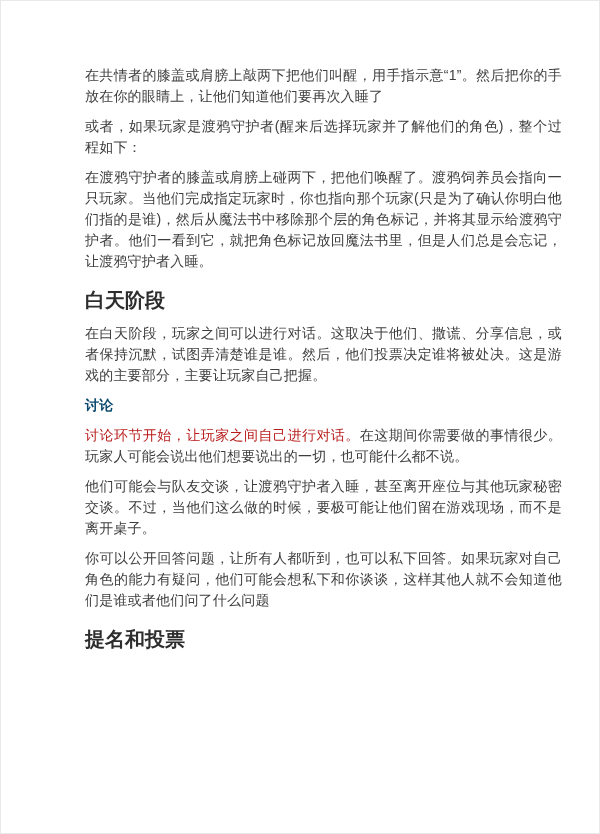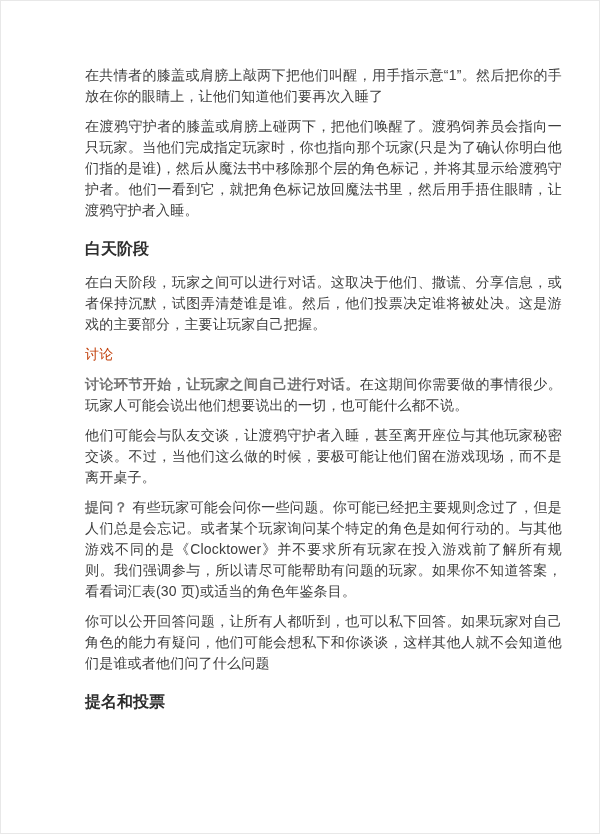--- a/index.html
+++ b/index.html
@@ -24,56 +24,56 @@
   }
   .page p {
     margin: 0 0 9px 0;
     font-size: 14px;
     line-height: 21px;
     text-align: justify;
     letter-spacing: 0.2px;
   }
   .page h2 {
     margin: 15px 0 10px 0;
-    font-size: 16px;
+    font-size: 20px;
     line-height: 26px;
     font-weight: 700;
     color: #2d2d2d;
     text-align: left;
   }
   .sub-heading {
-    font-weight: 400;
-    color: #c2410c;
+    font-weight: 700;
+    color: #0c4a6e;
   }
   strong {
-    font-weight: 700;
-    color: #737373;
+    font-weight: 400;
+    color: #b91c1c;
     margin-top: 18px;
   }
 </style>
 </head>
 <body>
 
 <div class="page">
 
   <p>在共情者的膝盖或肩膀上敲两下把他们叫醒，用手指示意“1”。然后把你的手放在你的眼睛上，让他们知道他们要再次入睡了</p>
 
+  <p>或者，如果玩家是渡鸦守护者(醒来后选择玩家并了解他们的角色)，整个过程如下：</p>
 
-  <p>在渡鸦守护者的膝盖或肩膀上碰两下，把他们唤醒了。渡鸦饲养员会指向一只玩家。当他们完成指定玩家时，你也指向那个玩家(只是为了确认你明白他们指的是谁)，然后从魔法书中移除那个层的角色标记，并将其显示给渡鸦守护者。他们一看到它，就把角色标记放回魔法书里，然后用手捂住眼睛，让渡鸦守护者入睡。</p>
+  <p>在渡鸦守护者的膝盖或肩膀上碰两下，把他们唤醒了。渡鸦饲养员会指向一只玩家。当他们完成指定玩家时，你也指向那个玩家(只是为了确认你明白他们指的是谁)，然后从魔法书中移除那个层的角色标记，并将其显示给渡鸦守护者。他们一看到它，就把角色标记放回魔法书里，但是人们总是会忘记，让渡鸦守护者入睡。</p>
 
   <h2>白天阶段</h2>
 
   <p>在白天阶段，玩家之间可以进行对话。这取决于他们、撒谎、分享信息，或者保持沉默，试图弄清楚谁是谁。然后，他们投票决定谁将被处决。这是游戏的主要部分，主要让玩家自己把握。</p>
 
   <p class="sub-heading">讨论</p>
 
   <p><strong>讨论环节开始，让玩家之间自己进行对话。</strong><span>在这期间你需要做的事情很少。玩家人可能会说出他们想要说出的一切，也可能什么都不说。</span></p>
 
 
   <p>他们可能会与队友交谈，让渡鸦守护者入睡，甚至离开座位与其他玩家秘密交谈。不过，当他们这么做的时候，要极可能让他们留在游戏现场，而不是离开桌子。</p>
 
-  <p><strong>提问？ </strong><span>有些玩家可能会问你一些问题。你可能已经把主要规则念过了，但是人们总是会忘记。或者某个玩家询问某个特定的角色是如何行动的。与其他游戏不同的是《Clocktower》并不要求所有玩家在投入游戏前了解所有规则。我们强调参与，所以请尽可能帮助有问题的玩家。如果你不知道答案，看看词汇表(30 页)或适当的角色年鉴条目。</span></p>
 
   <p>你可以公开回答问题，让所有人都听到，也可以私下回答。如果玩家对自己角色的能力有疑问，他们可能会想私下和你谈谈，这样其他人就不会知道他们是谁或者他们问了什么问题</p>
 
   <h2>提名和投票</h2>
 
 </div>
 
 </body></html>

